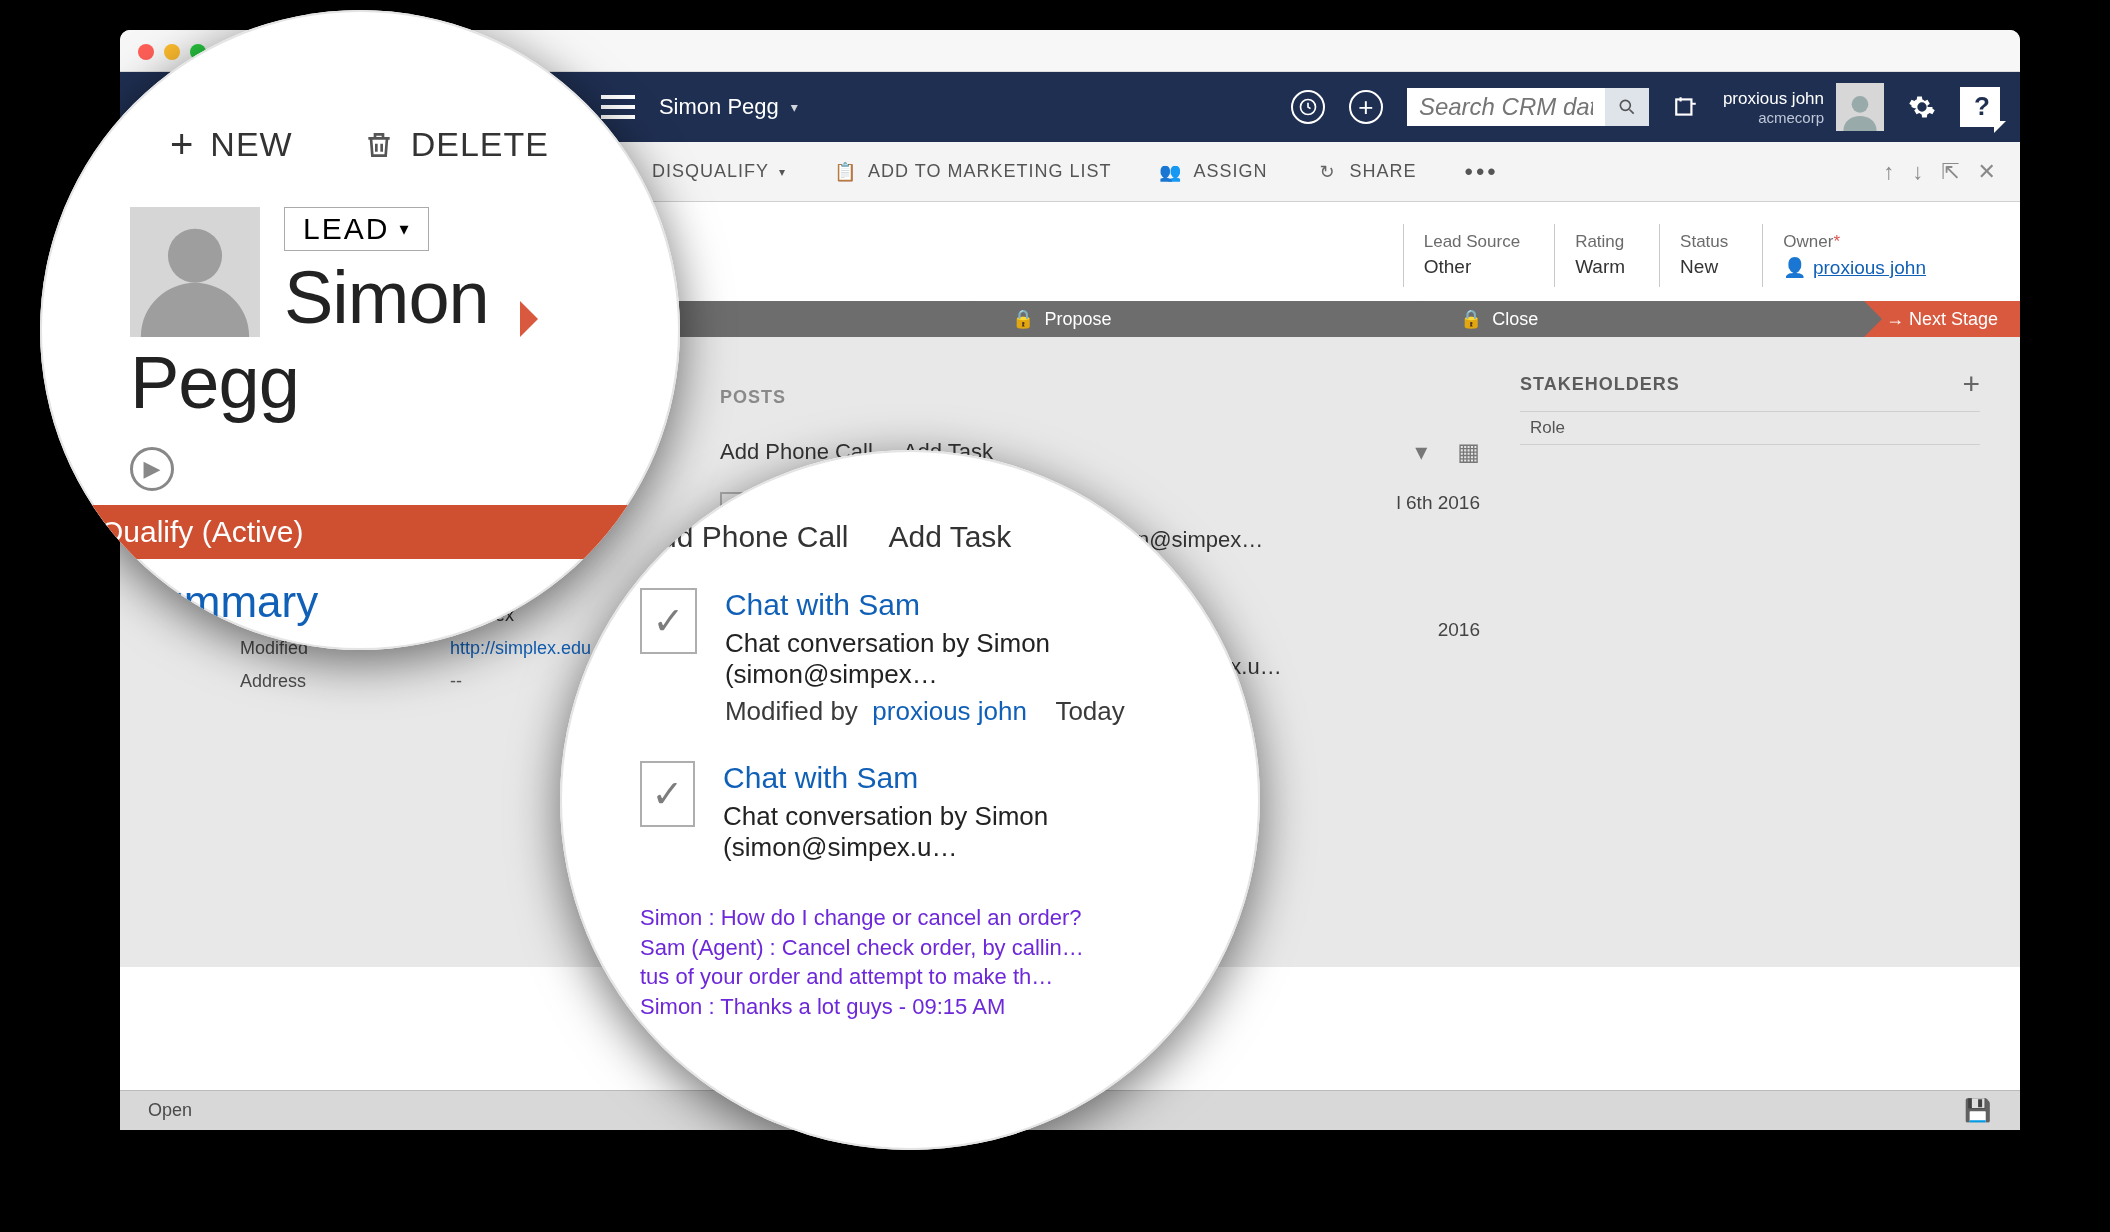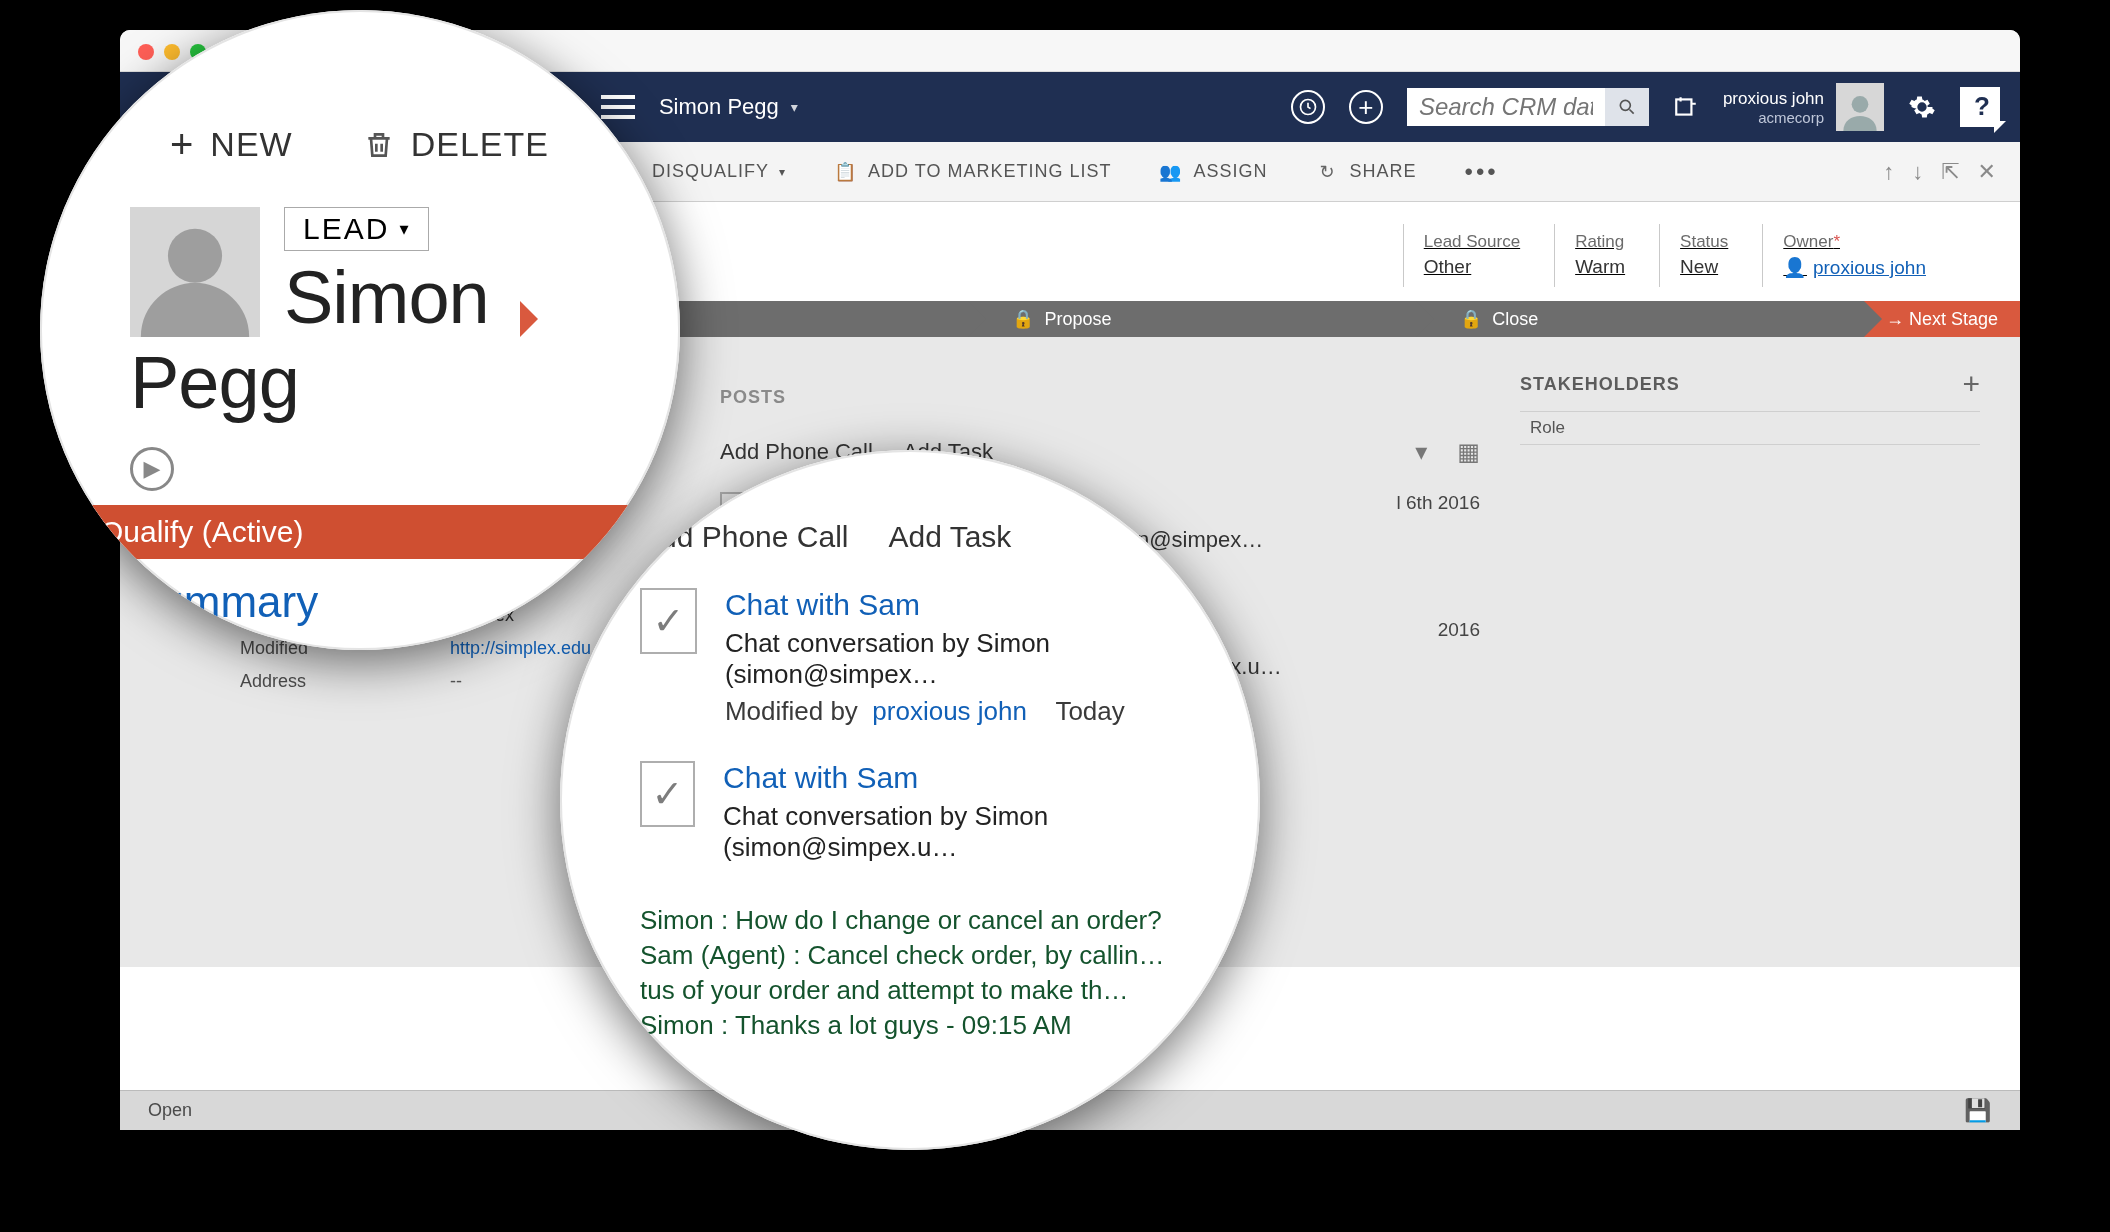--- a/index.html
+++ b/index.html
@@ -42,21 +42,21 @@
   height: 60px; background: #f4f4f4; border-bottom: 1px solid #cfcfcf; padding: 0 30px;
   display: flex; align-items: center; gap: 48px; color: #555; position: relative;
 }
 .cmd-item { display: flex; align-items: center; gap: 10px; font-size: 18px; letter-spacing: 1px; cursor: pointer; }
 .cmd-icon { width: 24px; height: 24px; display: inline-flex; align-items: center; justify-content: center; color: #666; }
 .cmd-right-icons { position: absolute; right: 24px; display: flex; gap: 18px; color: #8a8a8a; }
 .cmd-right-icons span { font-size: 22px; cursor: pointer; }
 
 .lead-header { padding: 22px 60px 14px 400px; display: flex; align-items: flex-start; }
 .lead-fields { margin-left: auto; display: flex; }
-.lf { border-left: 1px solid #c9c9c9; padding: 8px 34px 8px 20px; font-size: 17px; text-decoration: underline; }
+.lf { border-left: 1px solid #c9c9c9; padding: 8px 34px 8px 20px; font-size: 17px; }
 .lf .lfl { color: #6b6b6b; margin-bottom: 4px; }
 .lf .lfv { color: #333; font-size: 19px; }
 .lf .lfv a { color: #1160b7; }
 .req { color: #d9534f; }
 .owner-row { display: flex; align-items: center; gap: 6px; }
 
 .stage-bar { display: flex; height: 36px; }
 .stage { flex: 1; background: #6d6d6d; color: #fff; position: relative; display: flex; align-items: center; padding-left: 44px; font-size: 18px; }
 .stage .lock { margin-right: 10px; }
 .stage.active { background: #d9593e; }
@@ -128,21 +128,21 @@
 
 .lens2 { left: 560px; top: 450px; width: 700px; height: 700px; }
 .lens2-inner { padding: 60px 70px 0 80px; }
 .l2-top { display: flex; gap: 40px; font-size: 30px; color: #333; margin-top: 10px; margin-bottom: 34px; }
 .l2-act { display: flex; gap: 28px; margin-bottom: 34px; }
 .l2-box { width: 66px; height: 66px; border: 2px solid #aeaeae; display: flex; align-items: center; justify-content: center; color: #7d7d7d; font-size: 38px; }
 .l2-title { font-size: 30px; color: #1160b7; margin-bottom: 6px; }
 .l2-line { font-size: 26px; color: #222; margin-bottom: 6px; }
 .l2-mod { font-size: 26px; color: #3a3a3a; }
 .l2-mod .ulink { color: #1160b7; }
-.l2-transcript { font-size: 26px; color: #14532d; margin-top: 14px; line-height: 1.35; }
+.l2-transcript { font-size: 22px; color: #6d28d9; margin-top: 14px; line-height: 1.35; }
 </style>
 </head>
 <body>
 
 <div class="browser-frame">
   <div class="title-bar">
     <div class="mac-dots">
       <div class="mac-dot r"></div>
       <div class="mac-dot y"></div>
       <div class="mac-dot g"></div>

